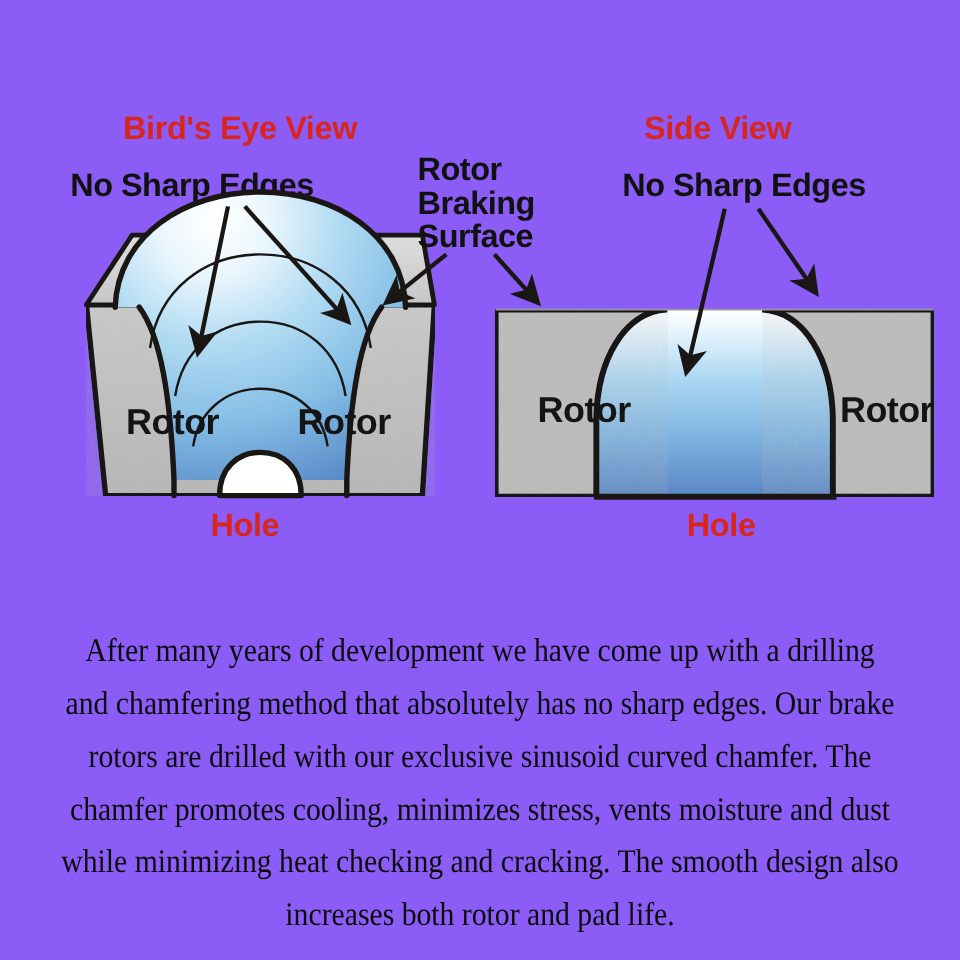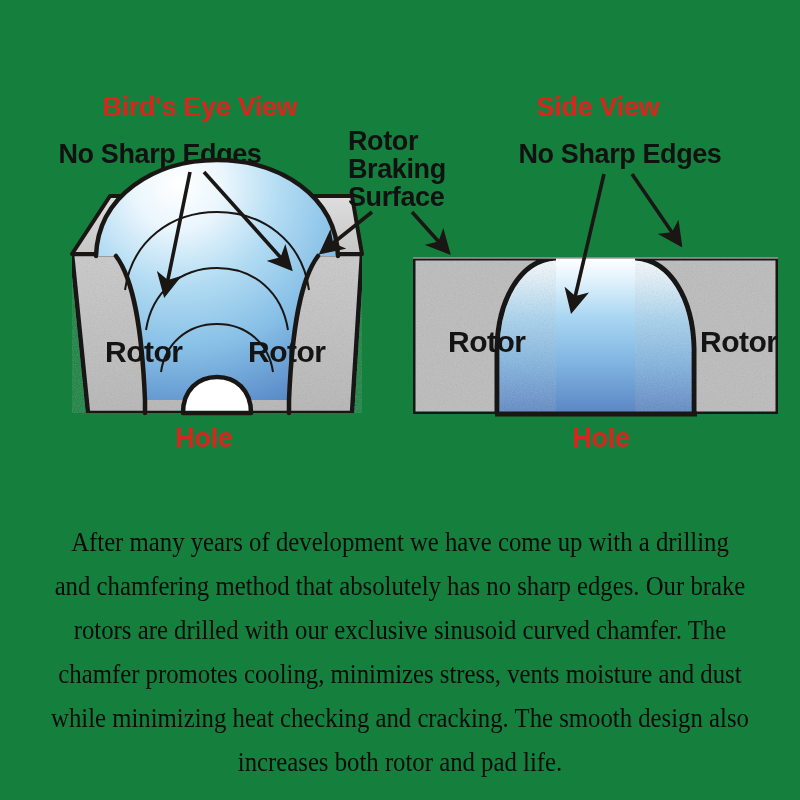--- a/index.html
+++ b/index.html
@@ -10,21 +10,21 @@
   body {
     width: 800px;
     height: 800px;
     overflow: hidden;
     font-family: "Liberation Sans", sans-serif;
   }
   #page {
     position: relative;
     width: 800px;
     height: 800px;
-    background: #15803d;
+    background: #8b5cf6;
   }
   #diagram-svg {
     position: absolute;
     left: 0;
     top: 0;
     width: 800px;
     height: 800px;
   }
   .svg-title {
     font-family: "Liberation Sans", sans-serif;

